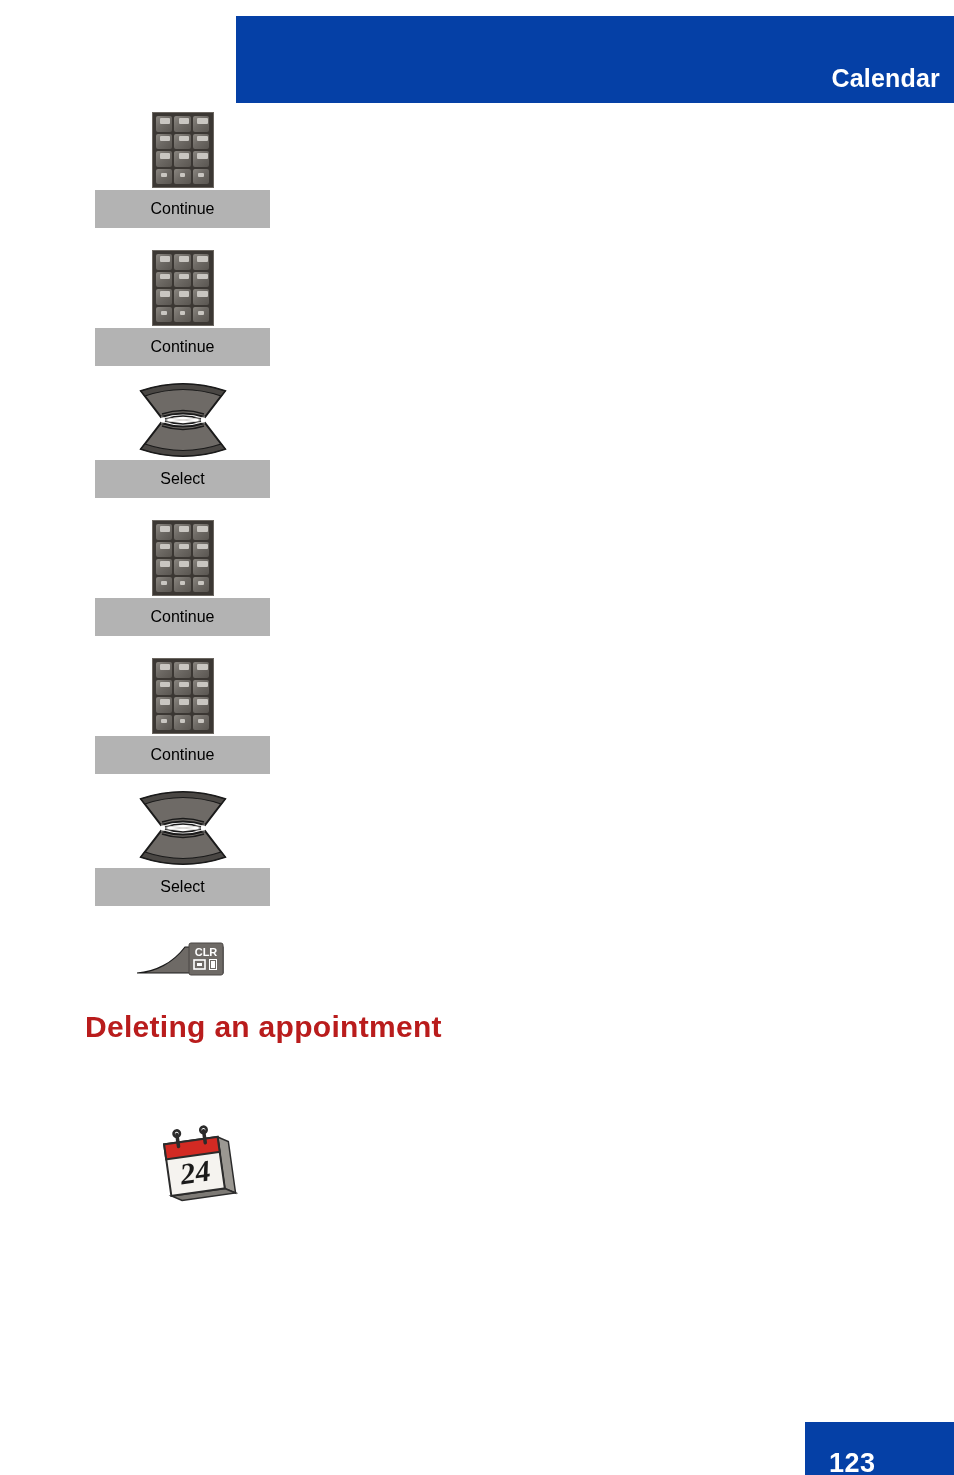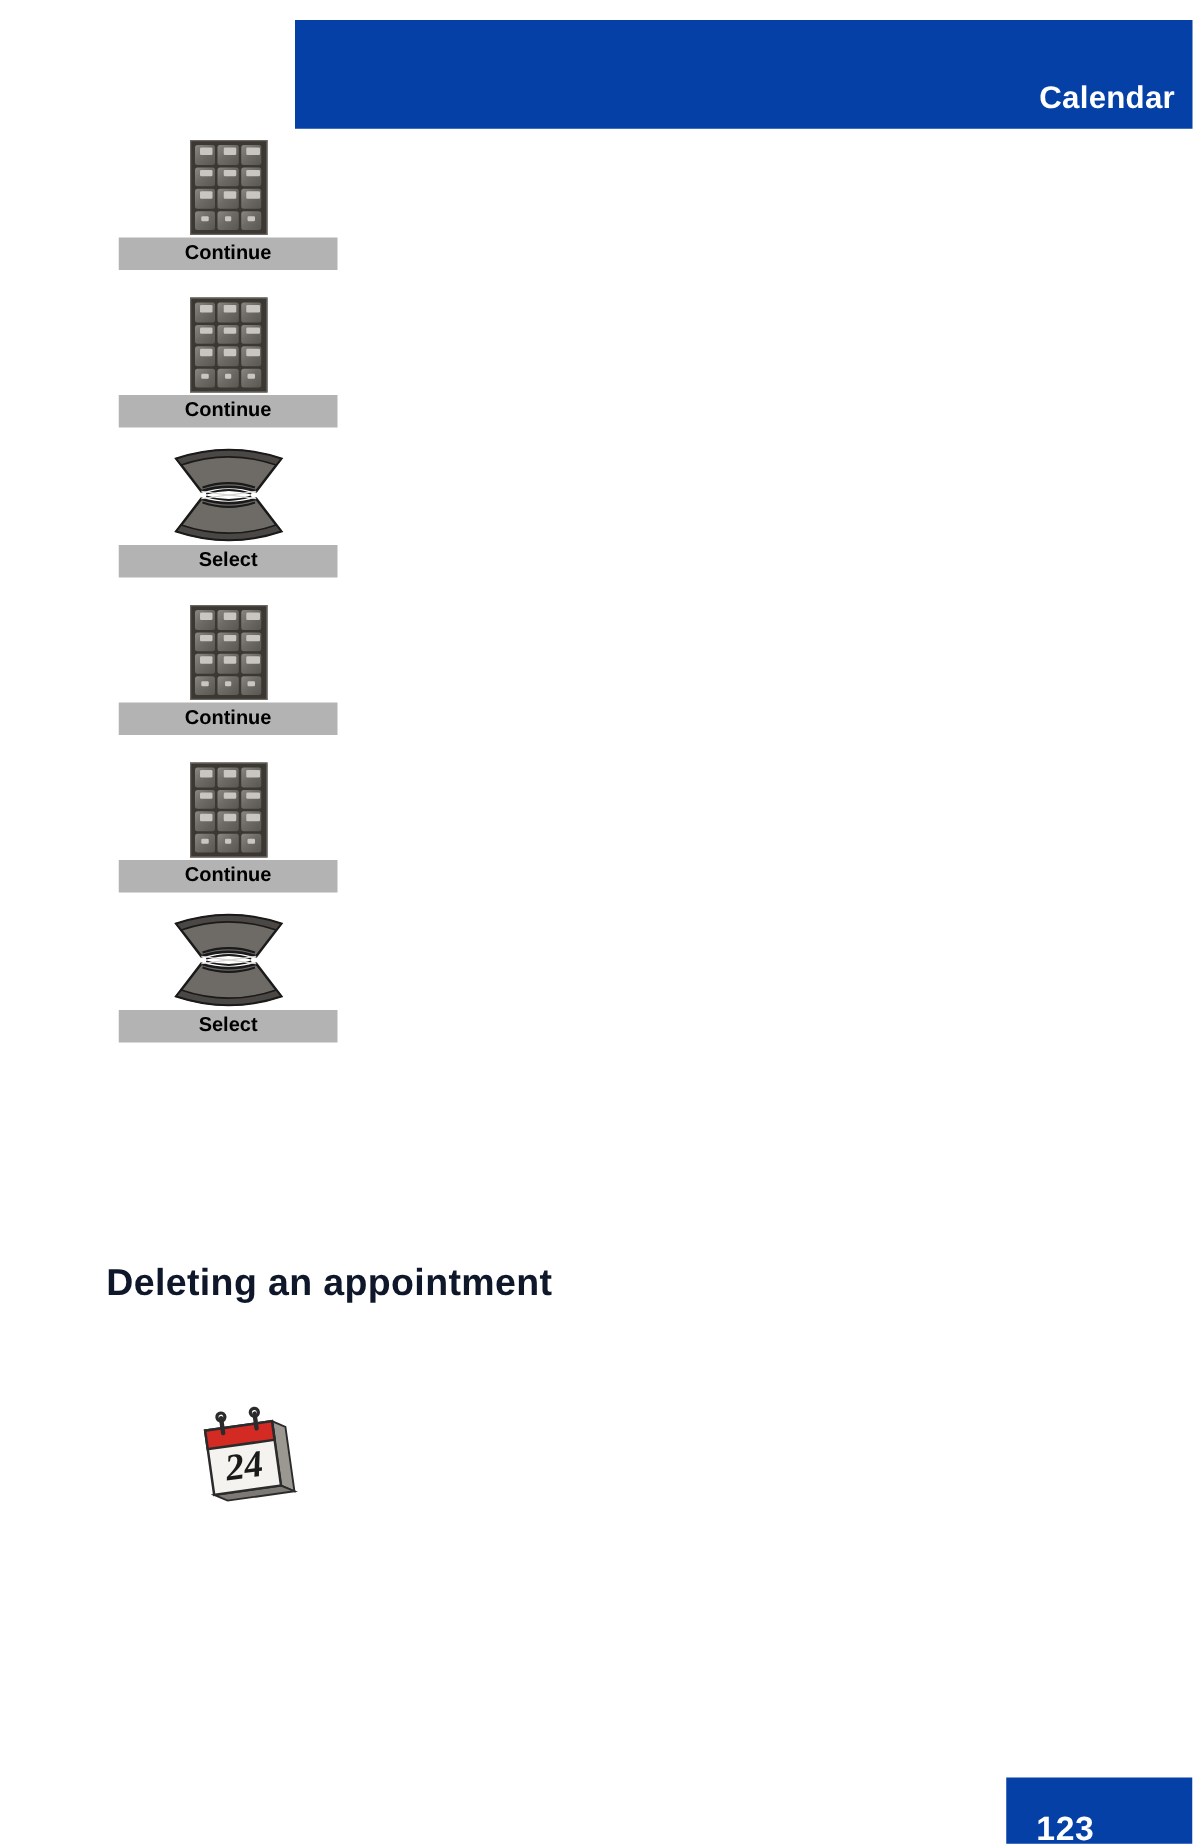--- a/index.html
+++ b/index.html
@@ -59,25 +59,25 @@
   .step-icon-inner {
     width: 175px;
     display: flex;
     align-items: center;
     justify-content: center;
   }
   .step-label {
     position: relative;
     margin-left: 95px;
     width: 175px;
-    height: 26px;
+    height: 38px;
     background: #b3b3b3;
     color: #000000;
     font-size: 16px;
-    font-weight: bold;
+    font-weight: normal;
     display: flex;
     align-items: center;
     justify-content: center;
     box-sizing: border-box;
   }
   .step-spacer-14 { height: 14px; }
   .step-spacer-20 { height: 20px; }
 
   
   .keypad {
@@ -129,21 +129,21 @@
     height: 42px;
     position: relative;
   }
   .clrkey svg { display: block; }
 
   
   .section-heading {
     position: absolute;
     left: 85px;
     top: 1010px;
-    color: #0f172a;
+    color: #b91c1c;
     font-size: 30px;
     font-weight: bold;
     letter-spacing: 0.3px;
     white-space: nowrap;
   }
 
   
   .calendar-figure {
     position: absolute;
     left: 152px;
@@ -319,20 +319,38 @@
             <path d="M26 42 L48 39 L70 42" fill="none" stroke="#d6d4d1" stroke-width="1"></path>
           </svg>
         </div>
       </div>
     </div>
     <div class="step-label">Select</div>
   </div>
 
   <div class="step-spacer-14"></div>
 
+  <div class="step">
+    <div class="step-icon-wrap">
+      <div class="step-icon-inner">
+        <div class="clrkey">
+          <svg width="100" height="42" viewBox="0 0 100 42">
+            <path d="M4 34 C22 33 40 24 52 8 L90 8 L90 34 Z" fill="#6e6a66" stroke="#1a1a1a" stroke-width="1.2"></path>
+            <rect x="56" y="4" width="34" height="32" rx="2" fill="#6e6a66" stroke="#4a4744" stroke-width="1"></rect>
+            <text x="73" y="17" font-family="'Liberation Sans', sans-serif" font-size="11" font-weight="bold" fill="#ffffff" text-anchor="middle">CLR</text>
+            <rect x="61" y="21" width="11" height="9" fill="none" stroke="#ffffff" stroke-width="1.6"></rect>
+            <rect x="64" y="24" width="5" height="3" fill="#ffffff"></rect>
+            <path d="M76 20 L84 20 L84 31 L76 31 Z" fill="#ffffff"></path>
+            <path d="M77 21 L83 21 L83 30 L77 30 Z" fill="#6e6a66"></path>
+            <rect x="78" y="22" width="4" height="7" fill="#ffffff"></rect>
+          </svg>
+        </div>
+      </div>
+    </div>
+  </div>
 
 </div>
 
 <div class="section-heading">Deleting an appointment</div>
 
 <div class="calendar-figure">
   <svg width="92" height="92" viewBox="0 0 92 92">
     <g transform="rotate(-8 46 48)">
 
       <path d="M70 18 L80 24 L80 76 L70 70 Z" fill="#9b9892" stroke="#2b2b2b" stroke-width="1.5"></path>

